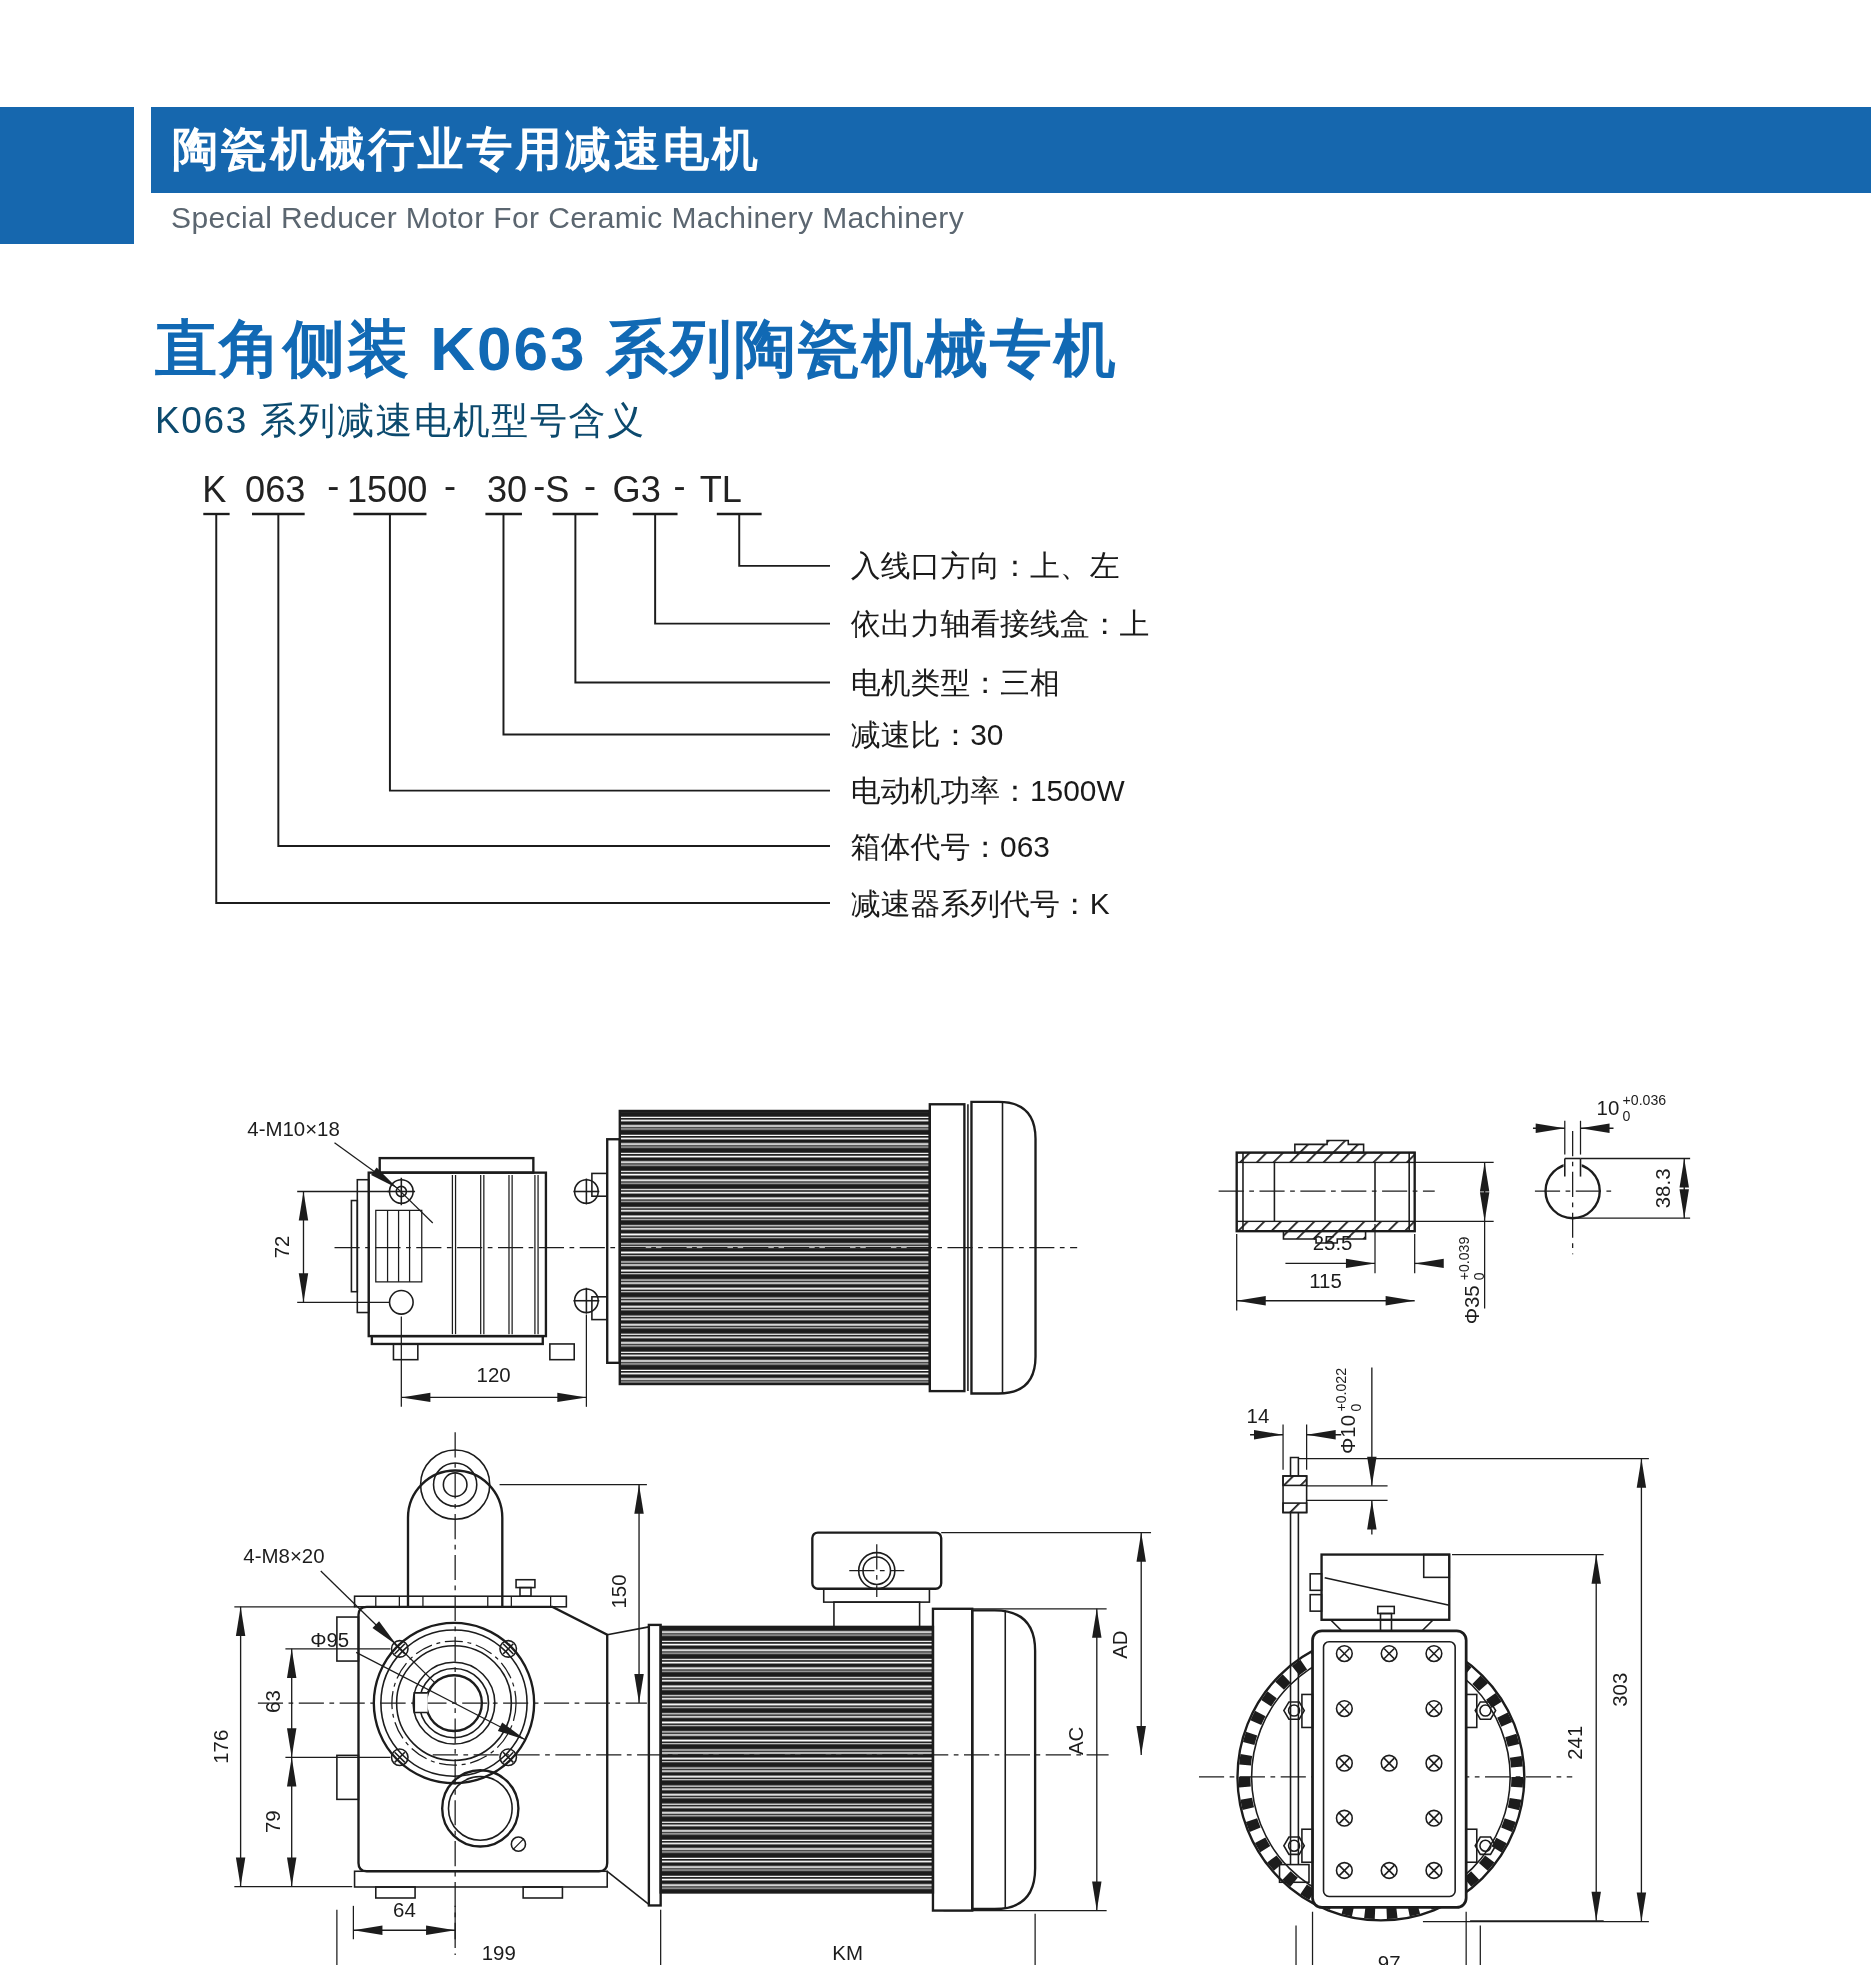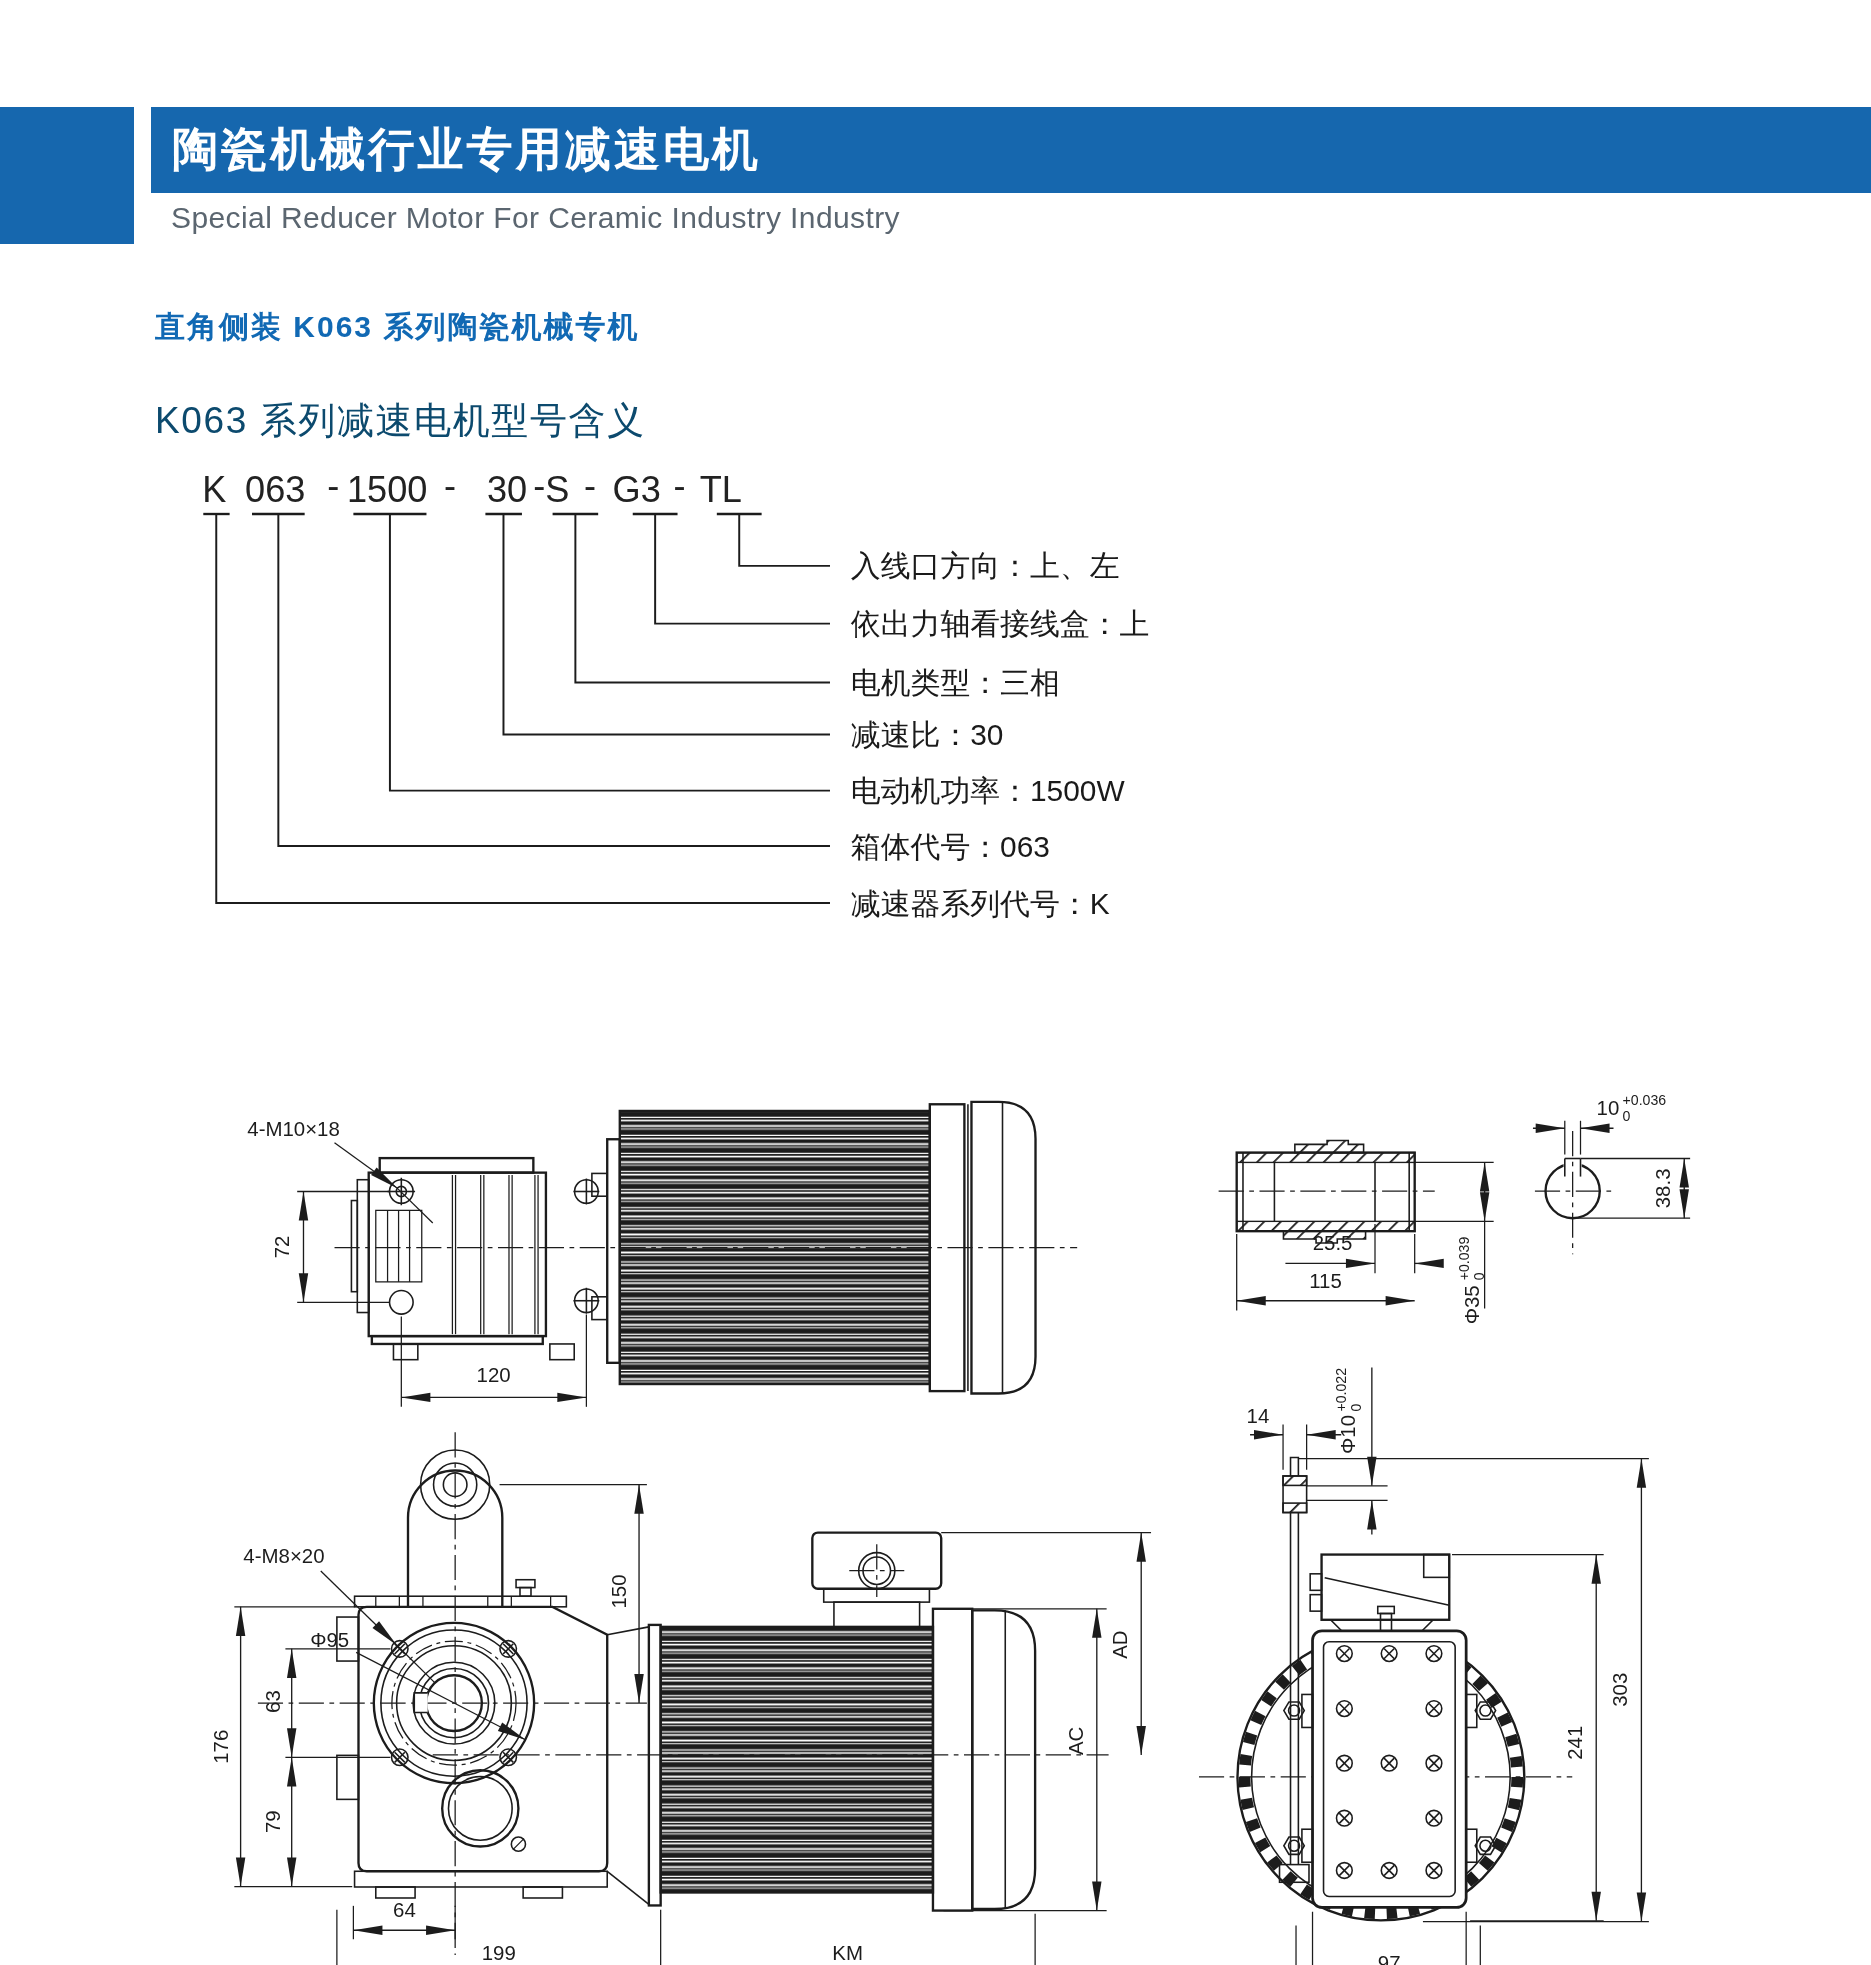--- a/index.html
+++ b/index.html
@@ -6,42 +6,42 @@
   body{
     width:1872px;height:2540px;position:relative;background:#ffffff;
     font-family:"Liberation Sans","DejaVu Sans",sans-serif;color:#1a1a1a;
     overflow:hidden;
   }
   .abs{position:absolute;}
   #left-accent{left:0;top:107px;width:134px;height:137px;background:#1667ae;}
   #banner{left:151px;top:107px;width:1721px;height:86px;background:#1667ae;display:flex;align-items:center;}
   #banner .t{margin-left:21px;font-size:46px;font-weight:700;color:#ffffff;letter-spacing:3.1px;}
   #subtitle-en{left:171px;top:201px;font-size:30px;color:#5b6670;letter-spacing:0.4px;}
-  #section-title{left:155px;top:307px;font-size:30px;font-weight:700;color:#1169b4;letter-spacing:2px;}
+  #section-title{left:155px;top:307px;font-size:62px;font-weight:700;color:#1169b4;letter-spacing:2px;}
   #model-heading{left:155px;top:396px;font-size:37px;font-weight:400;color:#0c4a6e;letter-spacing:1.6px;}
   svg{position:absolute;overflow:visible;}
   svg text{font-family:"Liberation Sans","DejaVu Sans",sans-serif;}
   .ol{fill:none;stroke:#1c1c1c;stroke-width:6;}
   .ol2{fill:none;stroke:#1c1c1c;stroke-width:4;}
   .thin{fill:none;stroke:#1c1c1c;stroke-width:3.2;}
   .dim{fill:none;stroke:#1c1c1c;stroke-width:3.4;}
   .cl{fill:none;stroke:#1c1c1c;stroke-width:3.2;stroke-dasharray:64 14 12 14;}
   .dt{font-size:52px;fill:#1c1c1c;}
   .dts{font-size:36px;fill:#1c1c1c;}
   .code{font-size:92px;fill:#222222;}
   .lbl{font-size:76px;fill:#1a1a1a;}
 </style>
 </head>
 <body>
 
 <div id="left-accent" class="abs"></div>
 <div id="banner" class="abs">
   <div class="t">陶瓷机械行业专用减速电机</div>
 </div>
-<div id="subtitle-en" class="abs">Special Reducer Motor For Ceramic Industry Industry</div>
+<div id="subtitle-en" class="abs">Special Reducer Motor For Ceramic Machinery Machinery</div>
 <div id="section-title" class="abs">直角侧装 K063 系列陶瓷机械专机</div>
 <div id="model-heading" class="abs">K063 系列减速电机型号含义</div>
 
 <svg id="code-svg" style="left:155px;top:448px" width="1260" height="499" viewBox="395 1140 3205 1270">
   <g>
     <text class="code" text-anchor="middle" x="545" y="1277">K</text>
     <text class="code" text-anchor="middle" x="700" y="1277">063</text>
     <text class="code" text-anchor="middle" x="985" y="1277">1500</text>
     <text class="code" text-anchor="middle" x="1290" y="1277">30</text>
     <text class="code" text-anchor="middle" x="1418" y="1277">S</text>

